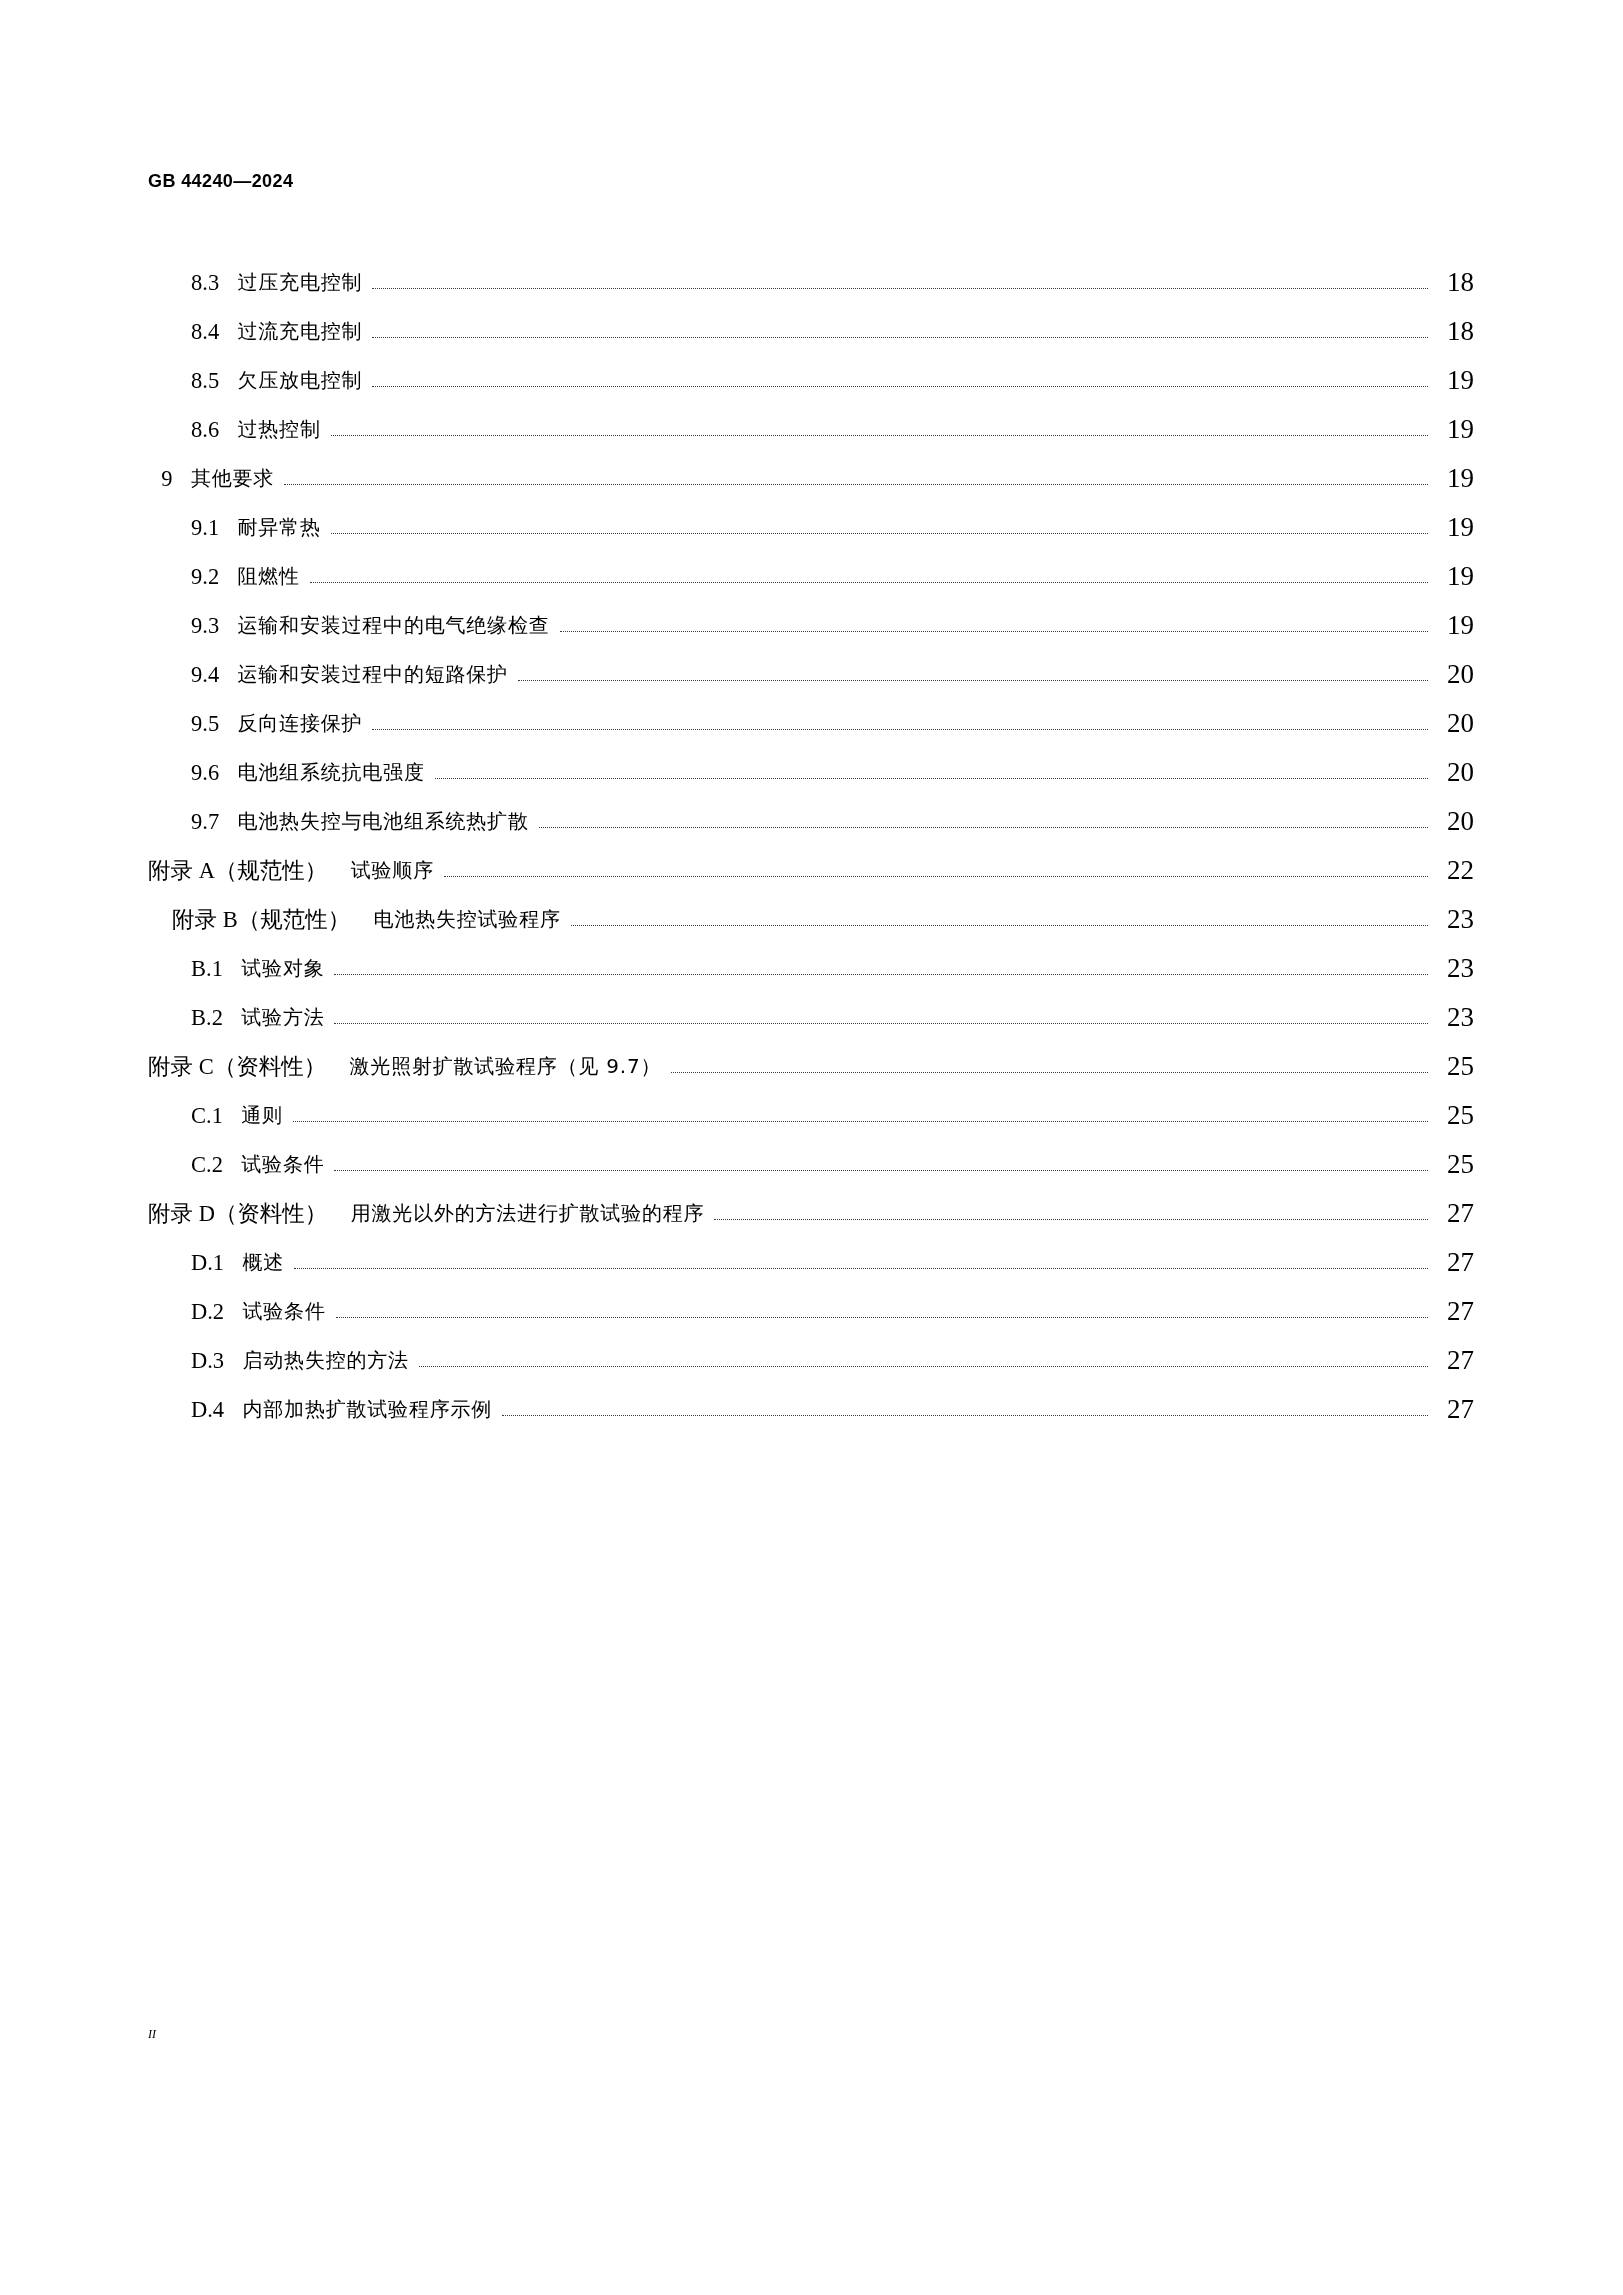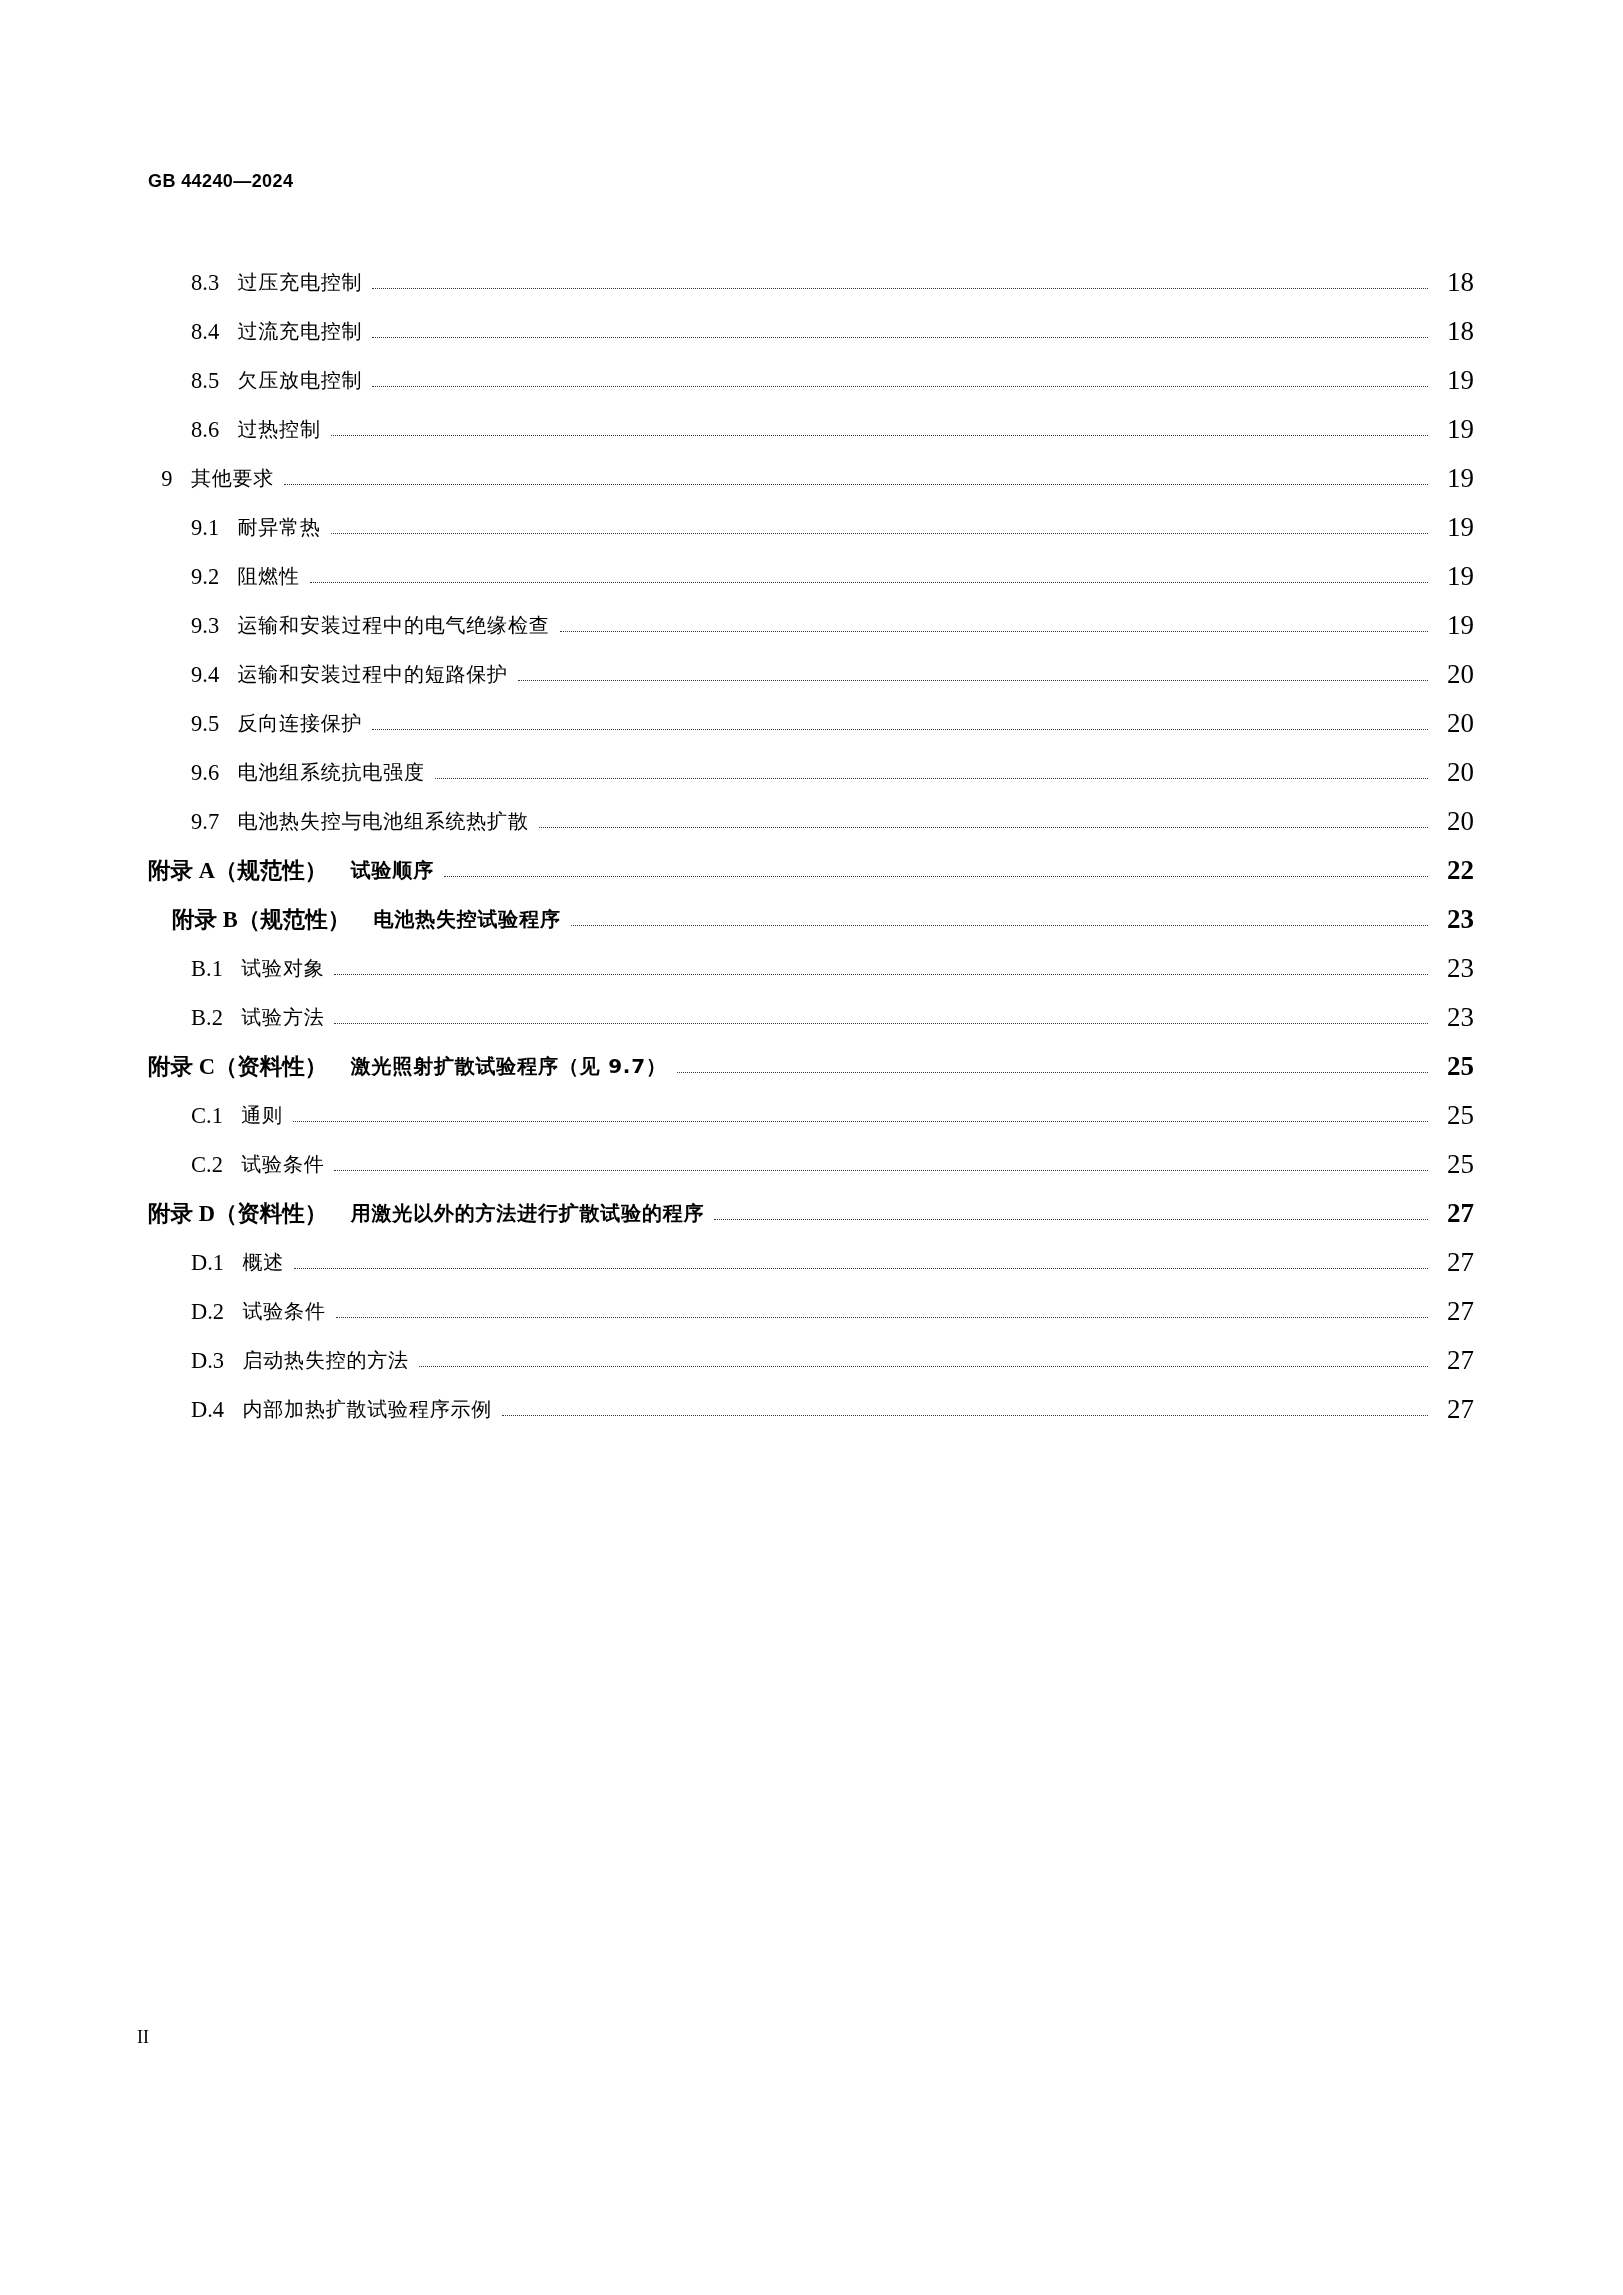--- a/index.html
+++ b/index.html
@@ -67,29 +67,30 @@
   .toc-row .page-no {
     flex: 0 0 auto;
     width: 38px;
     text-align: right;
     font-family: "Liberation Serif", serif;
     font-size: 27px;
   }
   
   .lvl-sub  { padding-left: 43px; }
   .lvl-top  { padding-left: 13.3px; }
-  .lvl-annex{ padding-left: 0px; font-weight: bold; }
+  .lvl-annex{ padding-left: 0px; }
   .lvl-ref { padding-left: 0px; }
 
   .footer {
     position: absolute;
-    left: 137px;
+    left: 148px;
     top: 2027px;
     font-family: "Liberation Serif", serif;
-    font-size: 18px;
+    font-size: 12px;
+    font-style: italic;
   }
 </style>
 </head>
 <body>
 
 <div class="page">
 
   <div class="header">GB 44240—2024</div>
 
   <div class="toc" id="toc-list">

